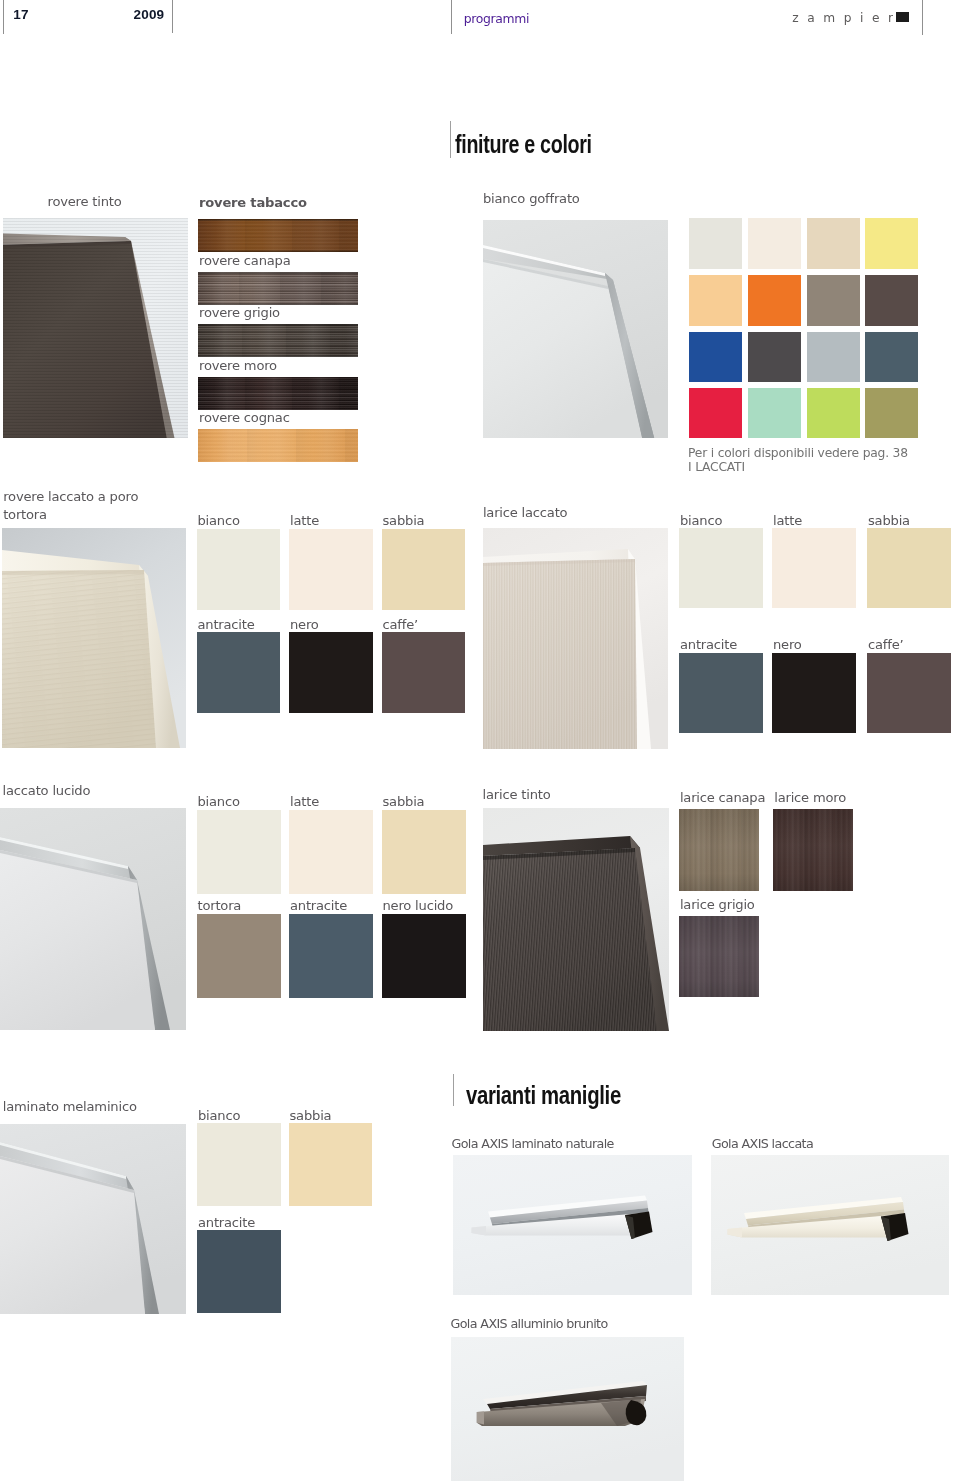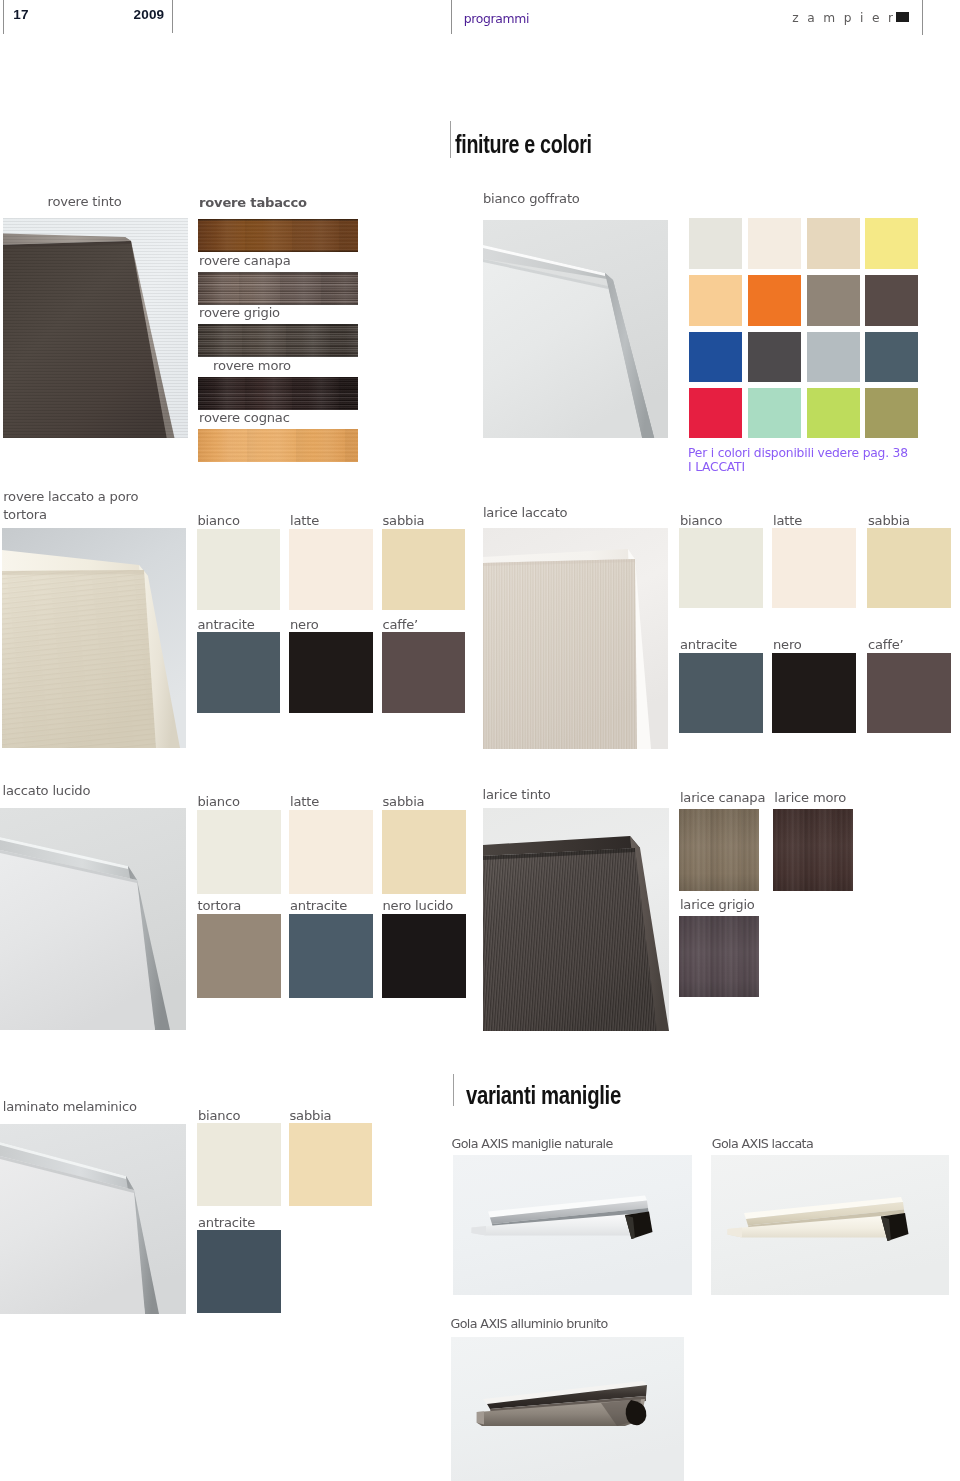--- a/index.html
+++ b/index.html
@@ -18,21 +18,21 @@
 
   
   .title-bar{position:absolute;width:1.3px;background:#a0a0a0;}
   .page-title{position:absolute;font-family:"Liberation Sans",sans-serif;font-weight:bold;
               color:#121212;font-size:25px;letter-spacing:-.4px;line-height:1;
               transform:scaleX(.787);transform-origin:left top;}
 
   
   .lbl{position:absolute;font-size:13.1px;letter-spacing:-.2px;color:#59575a;
        line-height:17.5px;white-space:pre-line;}
-  .note{position:absolute;font-size:12.3px;letter-spacing:-.2px;color:#8b5cf6;
+  .note{position:absolute;font-size:12.3px;letter-spacing:-.2px;color:#737373;
         line-height:14px;white-space:pre-line;}
   .hlbl{position:absolute;font-size:12.7px;letter-spacing:-.62px;color:#59575a;line-height:16px;white-space:pre;}
 
   
   .sw{position:absolute;}
   .photo{position:absolute;overflow:hidden;}
   .photo svg{display:block;}
 </style>
 </head>
 <body>
@@ -106,21 +106,21 @@
   background-image:repeating-linear-gradient(0deg,rgba(255,255,255,.26) 0px,rgba(0,0,0,.24) 1.2px,rgba(255,255,255,.14) 2.3px,rgba(0,0,0,.2) 3.5px),
    repeating-linear-gradient(90deg,rgba(0,0,0,.08) 0px,rgba(0,0,0,0) 15px,rgba(255,255,255,.07) 27px,rgba(0,0,0,0) 44px),
    linear-gradient(180deg,rgba(0,0,0,.3) 0 1.2px,rgba(0,0,0,0) 2.4px,rgba(0,0,0,0) 30.8px,rgba(0,0,0,.3) 32px),
    linear-gradient(90deg,#433a33,#564b42 33%,#4a413a 68%,#3a322c);"></div>
 <div class="lbl" style="left:199px;top:304px;">rovere grigio</div>
 
 <div class="sw" style="left:198px;top:376.5px;width:160px;height:33px;background:#291c1b;
   background-image:repeating-linear-gradient(0deg,rgba(255,255,255,.16) 0px,rgba(0,0,0,.3) 1.4px,rgba(255,255,255,.08) 2.7px,rgba(0,0,0,.24) 4.1px),
    repeating-linear-gradient(90deg,rgba(0,0,0,.12) 0px,rgba(0,0,0,0) 16px,rgba(255,255,255,.07) 29px,rgba(0,0,0,0) 47px),
    linear-gradient(90deg,#231817,#3a2826 38%,#2a1d1c 72%,#1d1413);"></div>
-<div class="lbl" style="left:213px;top:356.5px;">rovere moro</div>
+<div class="lbl" style="left:199px;top:356.5px;">rovere moro</div>
 
 <div class="sw" style="left:198px;top:429px;width:160px;height:33px;background:#e8a75d;
   background-image:repeating-linear-gradient(0deg,rgba(255,255,255,.07) 0px,rgba(0,0,0,.04) 1.9px,rgba(255,255,255,.05) 3.8px),
    repeating-linear-gradient(90deg,rgba(0,0,0,.035) 0px,rgba(0,0,0,0) 18px,rgba(255,255,255,.05) 31px,rgba(0,0,0,0) 49px),
    linear-gradient(90deg,#e4a055,#efb470 33%,#e8a85e 70%,#dd9a51);"></div>
 <div class="lbl" style="left:199px;top:409px;">rovere cognac</div>
 
 <div class="lbl" style="left:482.9px;top:189.9px;">bianco goffrato</div>
 <div class="photo" style="left:483px;top:220px;width:185px;height:218px;">
   <svg width="185" height="218" viewBox="0 0 185 218">
@@ -409,21 +409,21 @@
     <div class="lbl" style="left: 198px; top: 1106.5px;">bianco</div>
     <div class="sw" style="left: 288.5px; top: 1123px; width: 83.5px; height: 83px; background: rgb(240, 220, 179);"></div>
     <div class="lbl" style="left: 289.5px; top: 1106.5px;">sabbia</div>
     <div class="sw" style="left: 197px; top: 1230px; width: 83.5px; height: 83px; background: rgb(67, 82, 94);"></div>
     <div class="lbl" style="left: 198px; top: 1213.5px;">antracite</div>
   </div>
 
 <div class="title-bar" style="left:453px;top:1074px;height:32px;"></div>
 <div class="page-title" style="left:465.6px;top:1083.3px;font-size:25px;letter-spacing:-.4px;transform:scaleX(.813);">varianti maniglie</div>
 
-<div class="hlbl" style="left:451.5px;top:1136.2px;">Gola AXIS maniglie naturale</div>
+<div class="hlbl" style="left:451.5px;top:1136.2px;">Gola AXIS laminato naturale</div>
 <div class="photo" style="left:452.5px;top:1154.5px;width:239px;height:140px;">
   <svg width="239" height="140" viewBox="0 0 239 140">
     <defs>
       <linearGradient id="hbgA" x1="0" y1="0" x2=".4" y2="1">
           <stop offset="0" stop-color="#f1f3f5"></stop>
           <stop offset=".5" stop-color="#eef1f3"></stop>
           <stop offset="1" stop-color="#eaedef"></stop>
         </linearGradient>
       <linearGradient id="hTopA" x1="0" y1="0" x2="0" y2="1">
           <stop offset="0" stop-color="#d6d8da"></stop>

